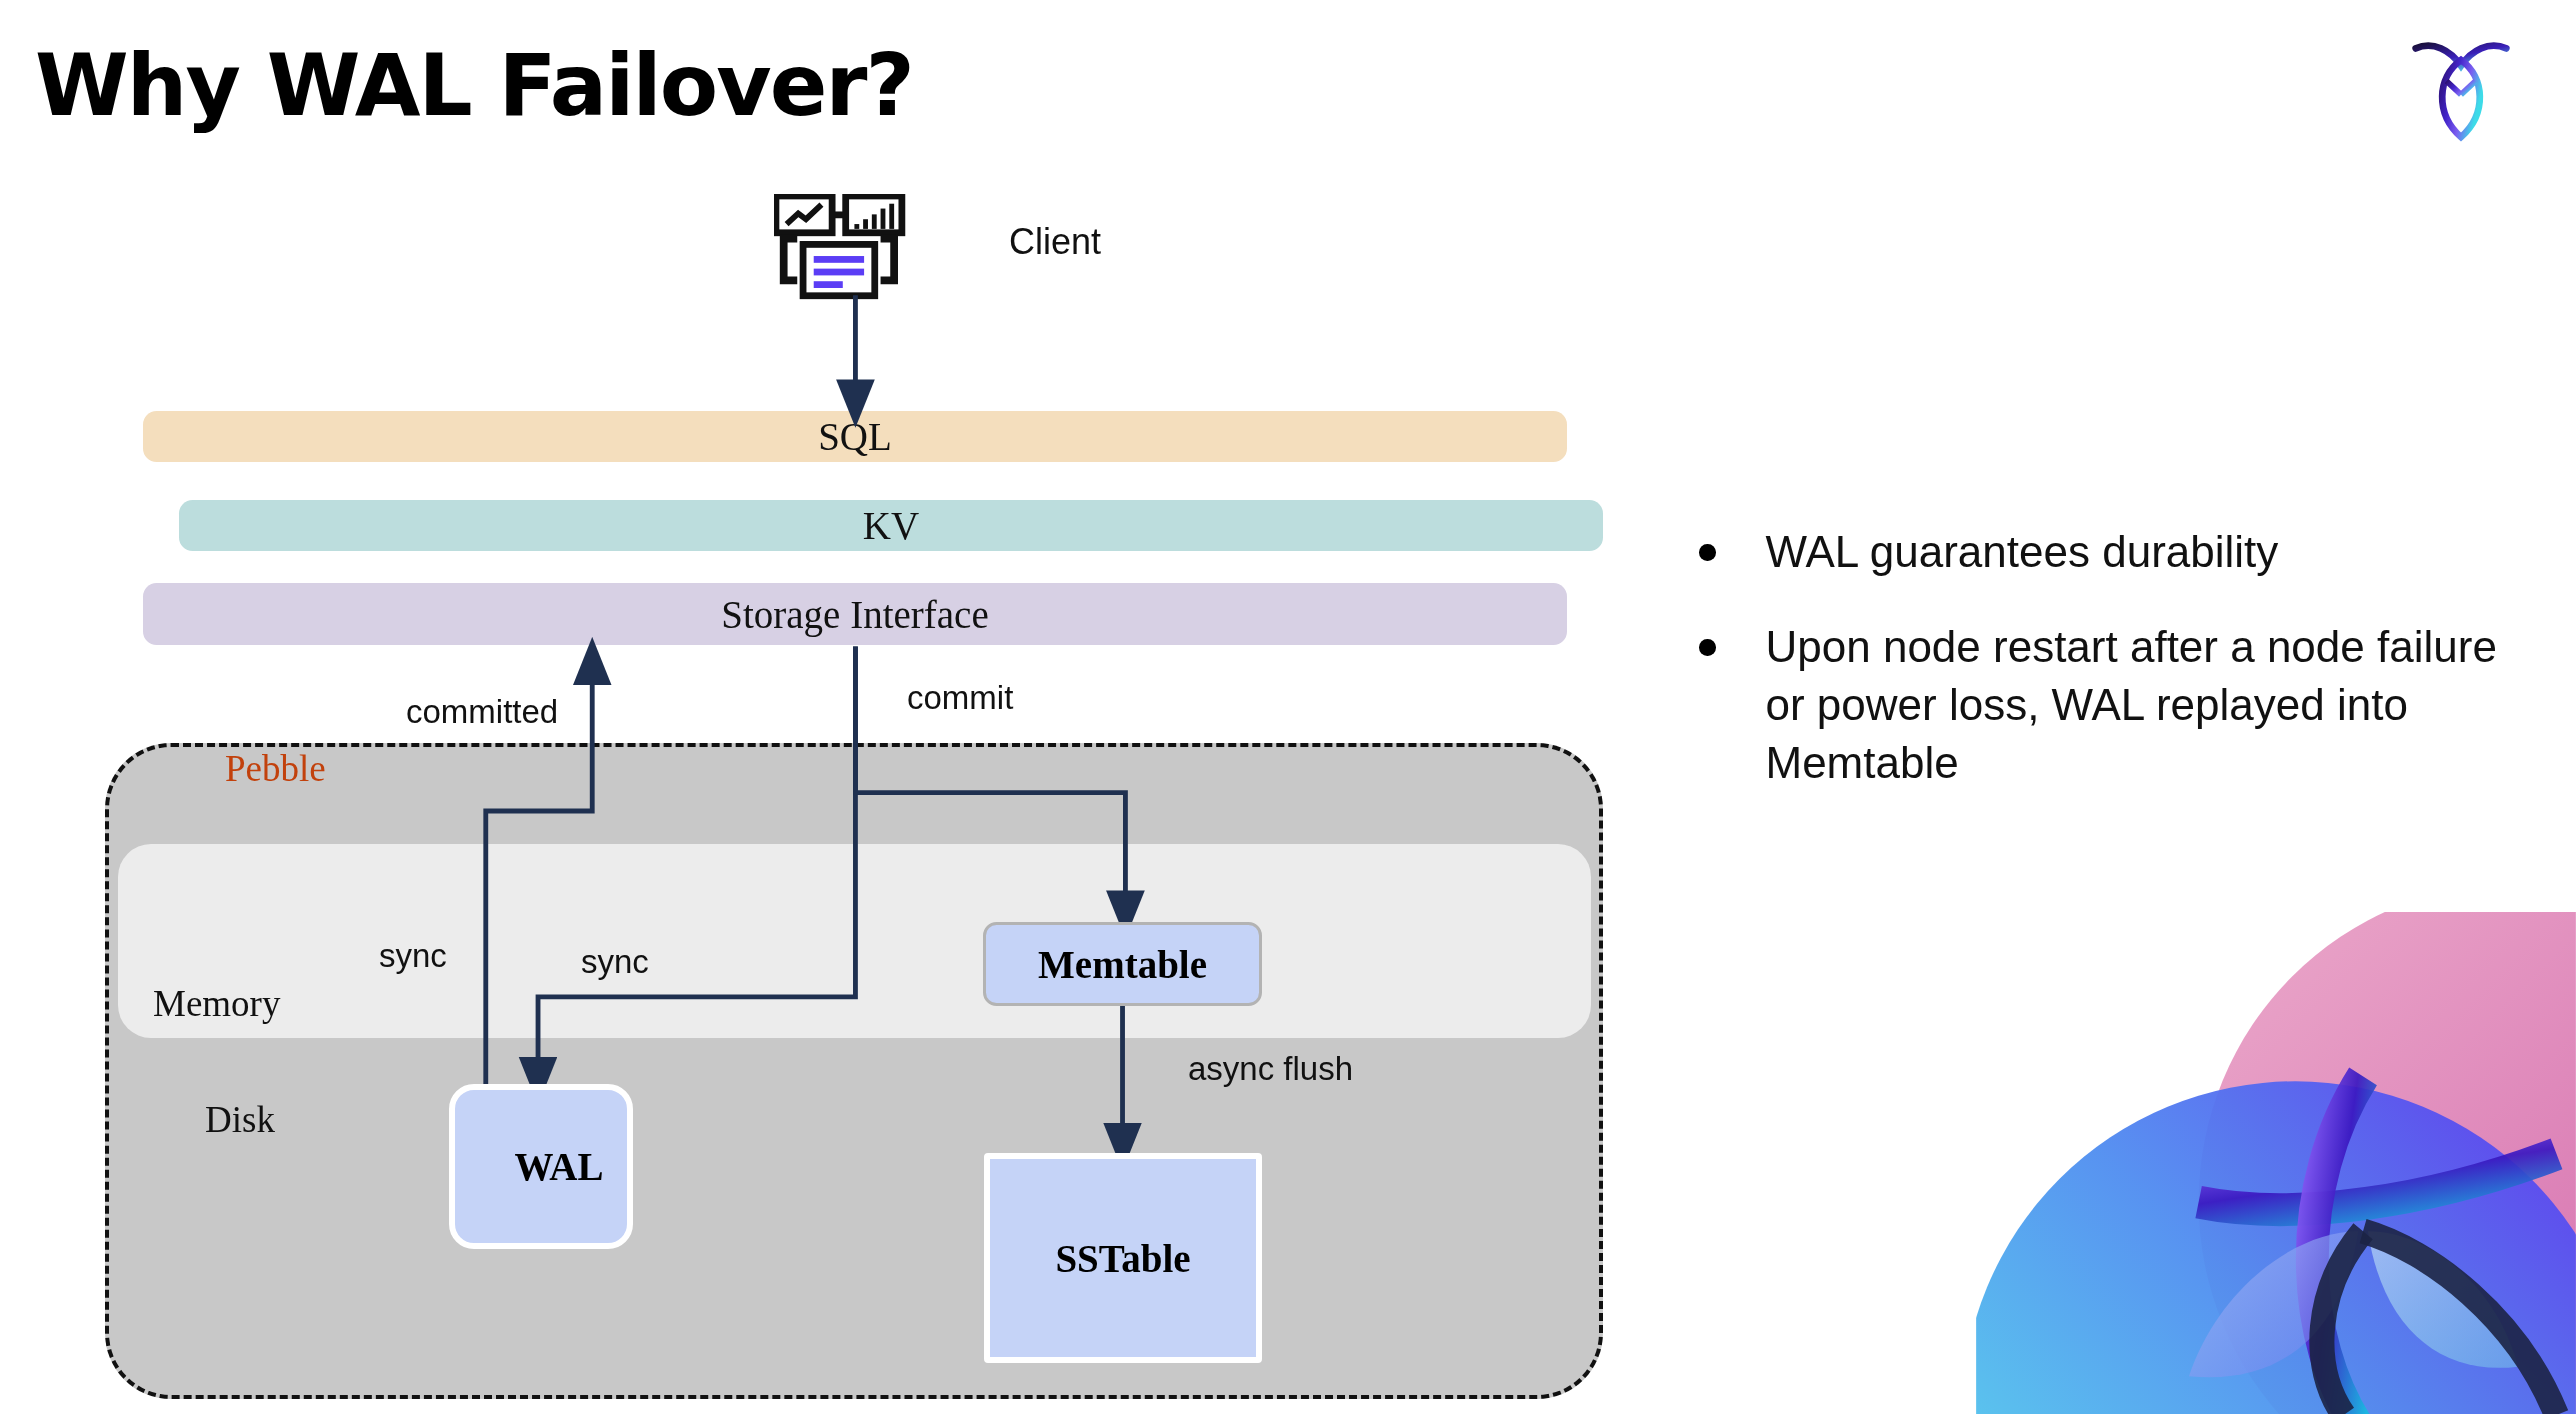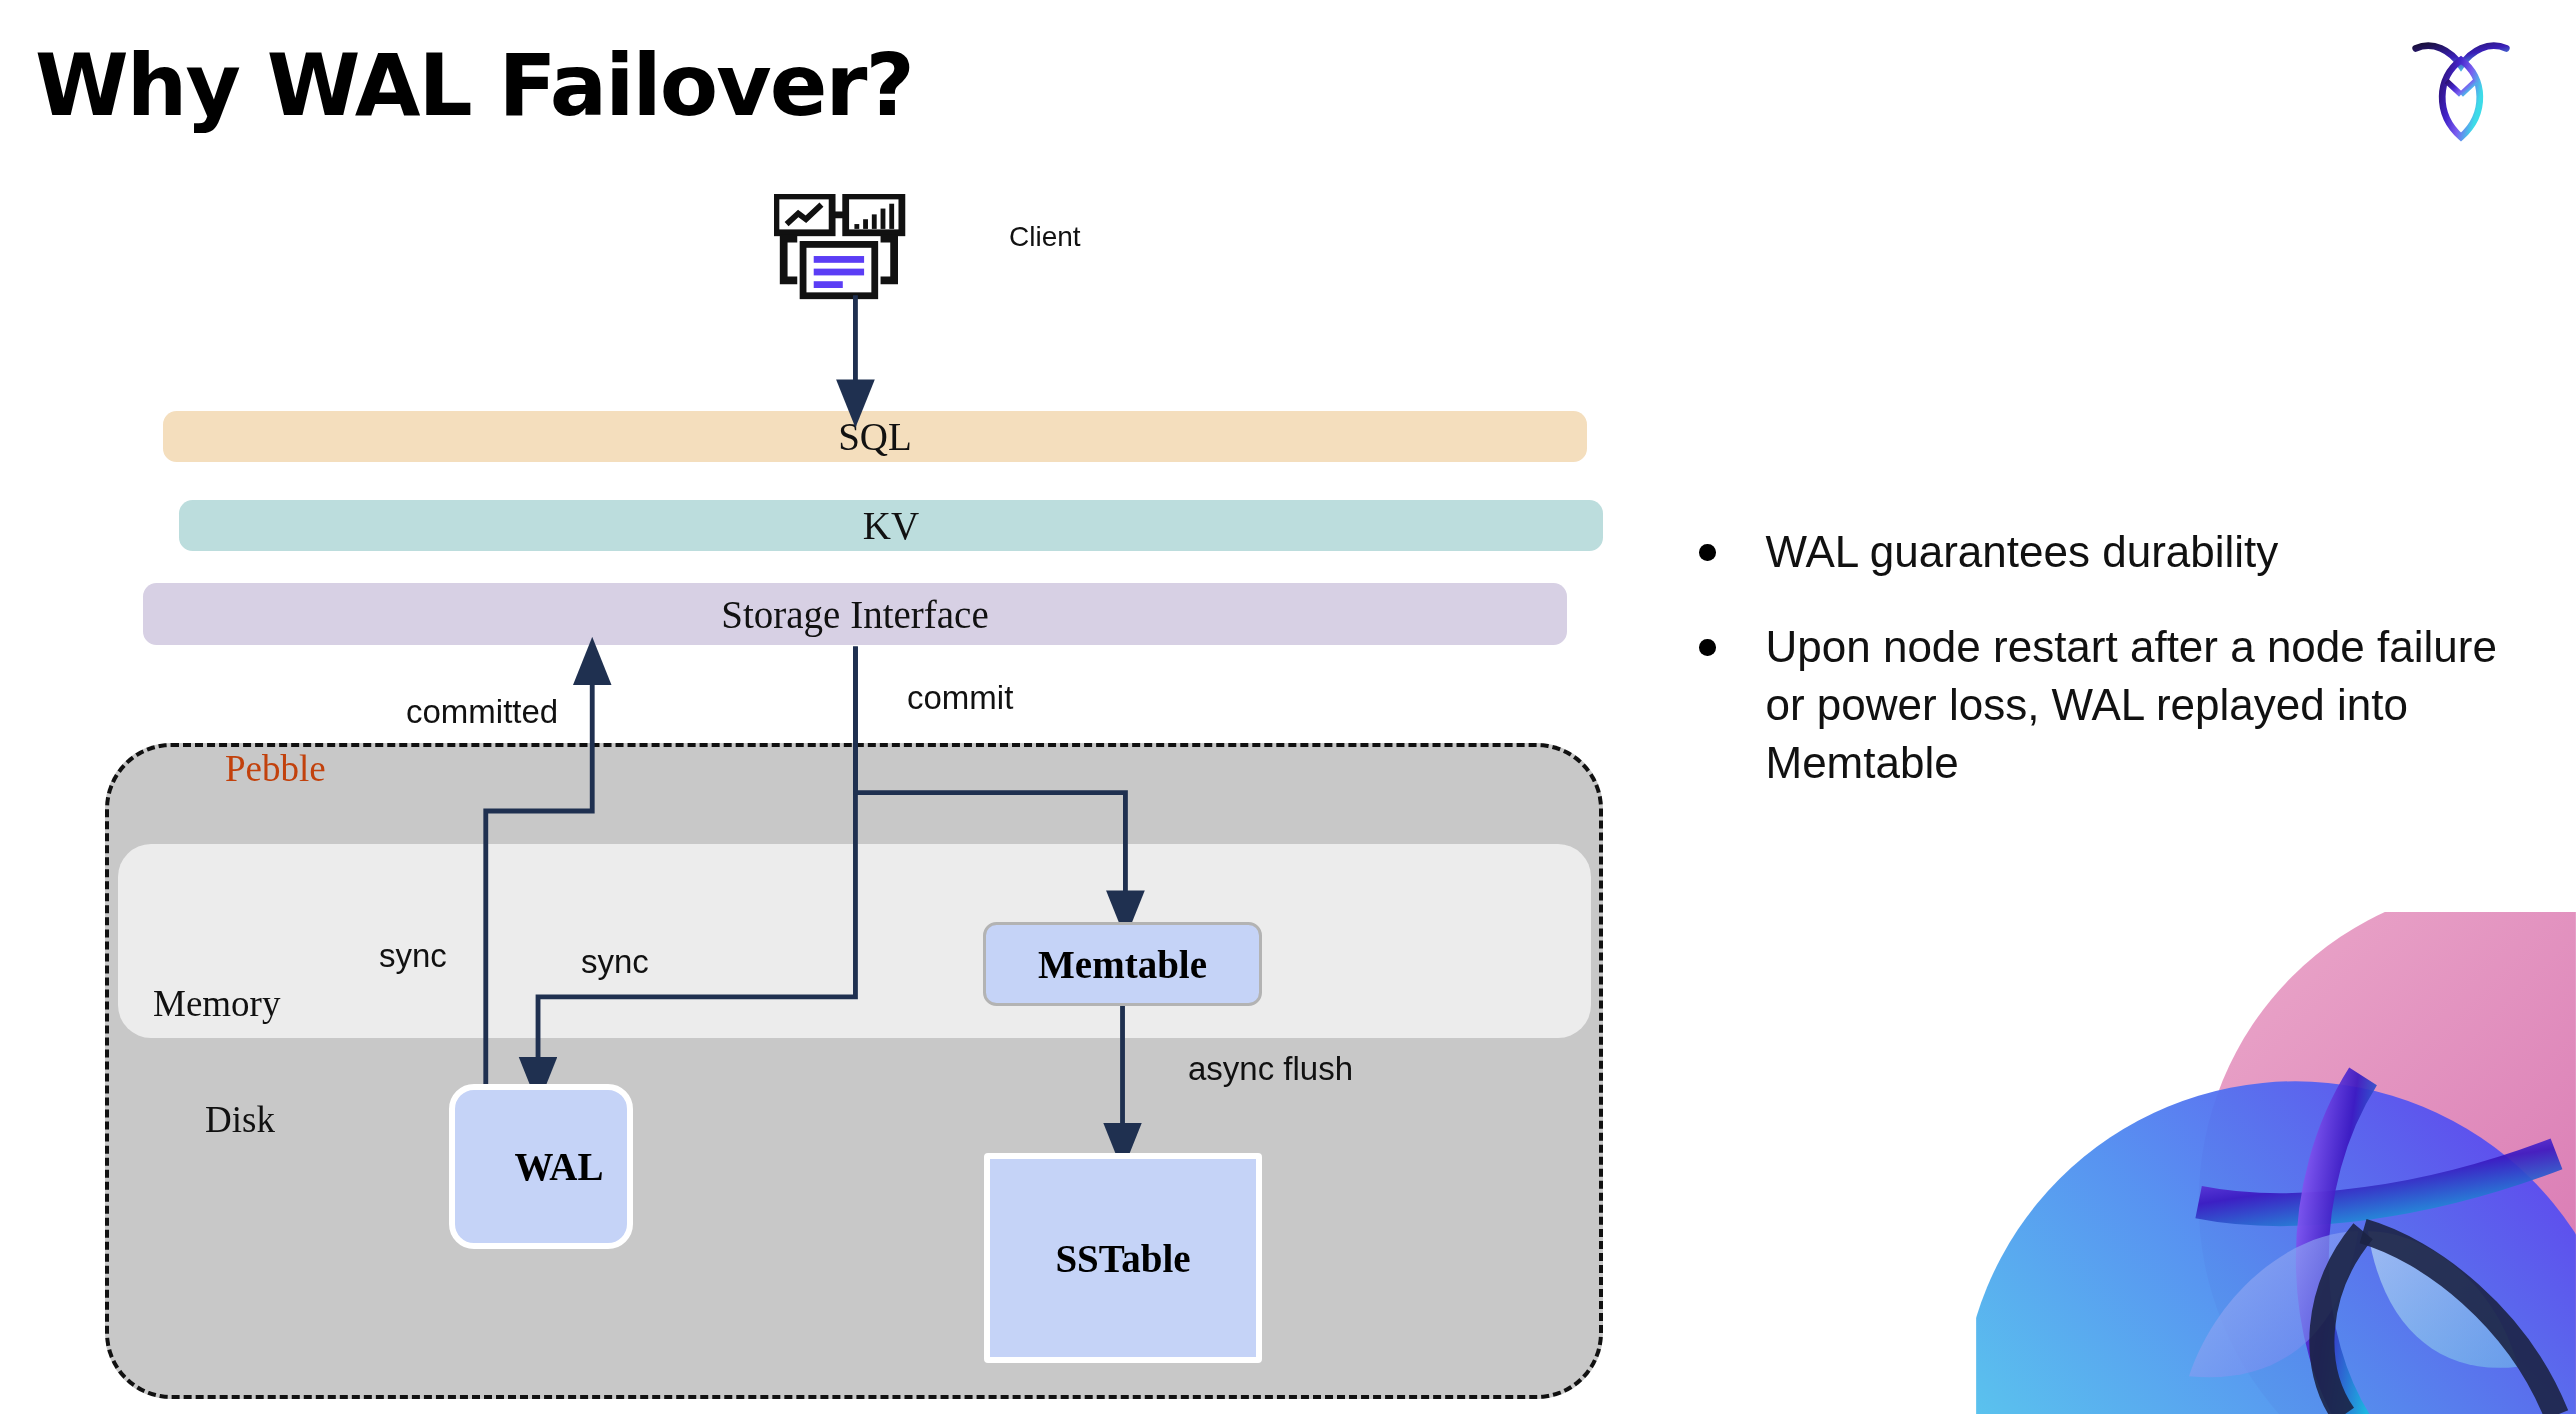--- a/index.html
+++ b/index.html
@@ -53,39 +53,39 @@
     position: absolute;
     left: 774px;
     top: 194px;
     width: 155px;
     height: 126px;
   }
   #client-label {
     position: absolute;
     left: 1009px;
     top: 221px;
-    font-size: 28px;
+    font-size: 36px;
     color: #111111;
     white-space: nowrap;
   }
 
   
   .layer-bar {
     position: absolute;
     left: 143px;
     width: 1424px;
     border-radius: 13.5px;
     display: flex;
     align-items: center;
     justify-content: center;
     font-family: "Liberation Serif", serif;
     font-size: 39px;
     color: #111111;
   }
-  #bar-sql { top: 411px; height: 51px; background: #f4DEBD; margin-left: 20px; }
+  #bar-sql { top: 411px; height: 51px; background: #f4DEBD; }
   #bar-kv  { top: 500px; height: 51px; background: #bcdddd; margin-left: 36px; }
   #bar-storage { top: 583px; height: 62px; background: #d7d0e4; }
 
   
   #pebble-container {
     position: absolute;
     left: 105px;
     top: 743px;
     width: 1498px;
     height: 656px;

